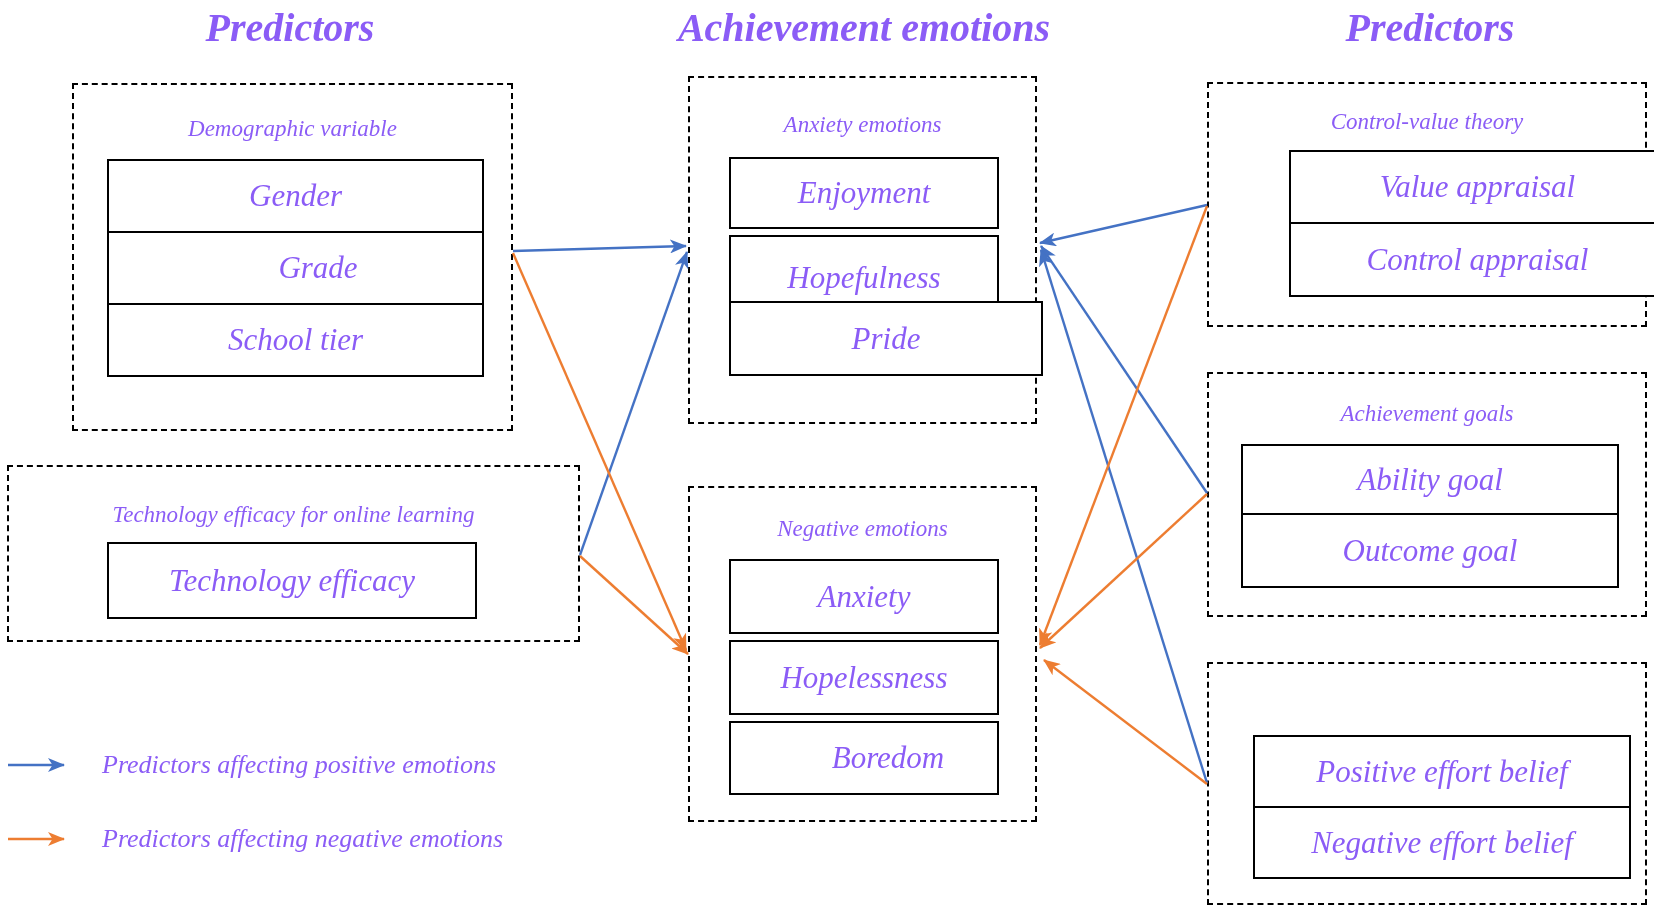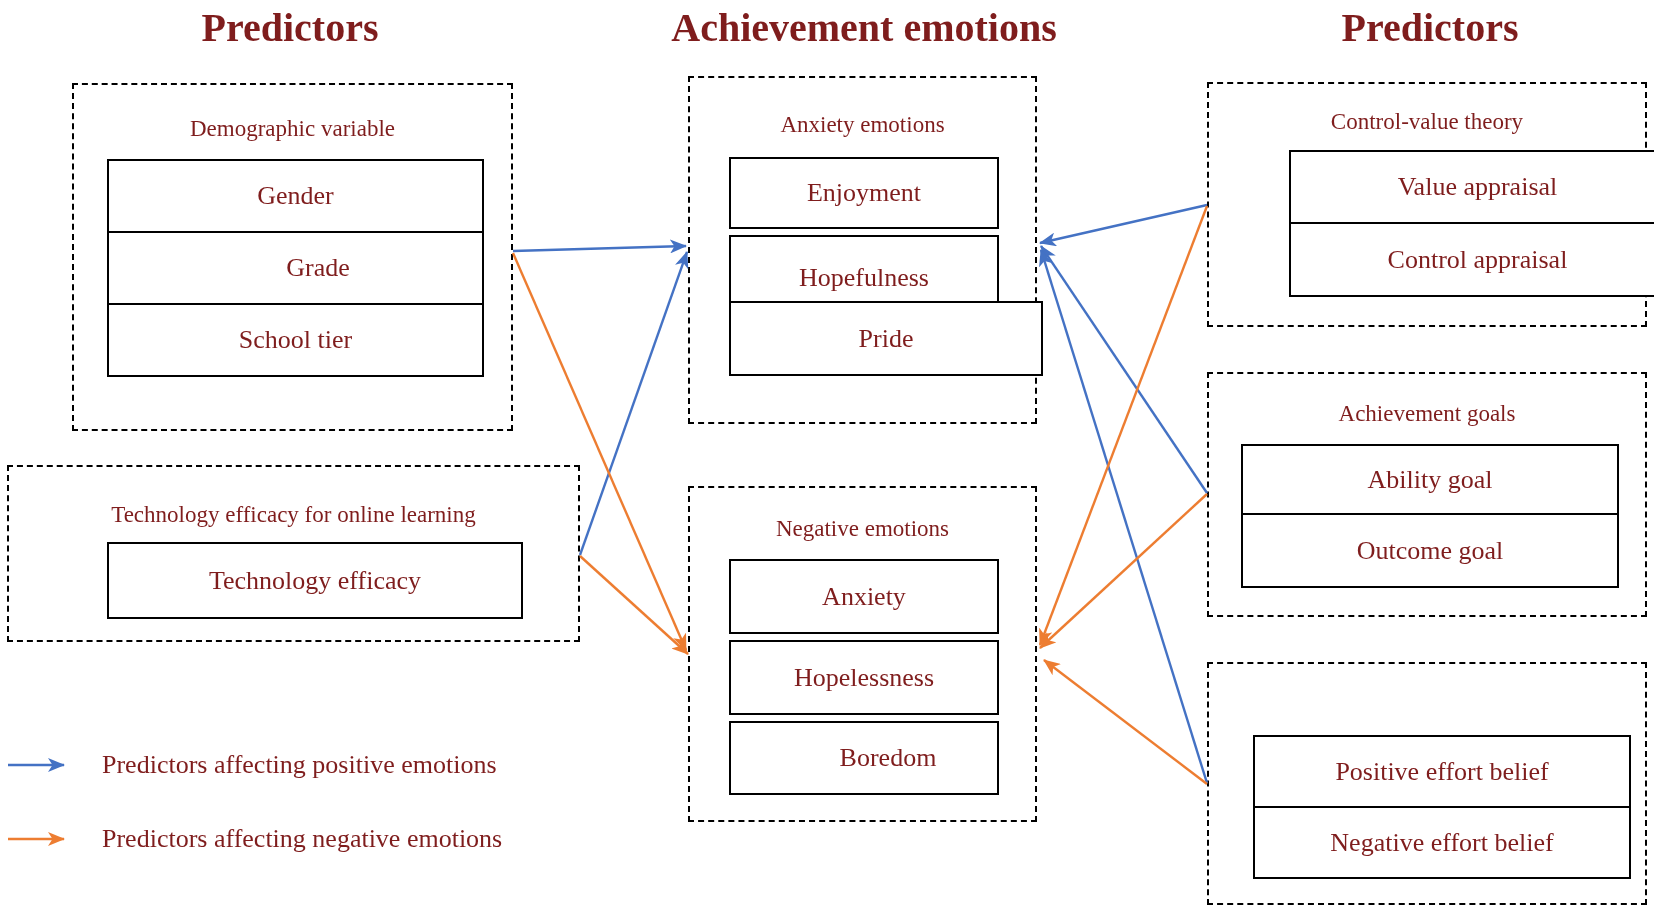--- a/index.html
+++ b/index.html
@@ -1,35 +1,36 @@
 <!DOCTYPE html>
 <html><head>
 <meta charset="utf-8">
 <style>
   html,body{margin:0;padding:0;background:#ffffff;}
   .canvas{
     position:relative;width:1654px;height:915px;background:#ffffff;
-    font-family:"Liberation Serif","DejaVu Serif",serif;color:#7f1d1d;
+    font-family:"Liberation Serif","DejaVu Serif",serif;color:#8b5cf6;
     overflow:hidden;
+    font-style:italic;
   }
   .col-header{
     position:absolute;top:2px;height:52px;line-height:52px;
     font-size:40px;font-weight:bold;text-align:center;white-space:nowrap;
   }
   .group{
     position:absolute;border:2px dashed #000;box-sizing:border-box;background:transparent;
   }
   .group-title{
     position:absolute;left:0;width:100%;text-align:center;
     font-size:23px;line-height:40px;white-space:nowrap;
   }
   .cell{
     position:absolute;border:2px solid #000;box-sizing:border-box;background:#fff;
     display:flex;align-items:center;justify-content:center;
-    font-size:26px;white-space:nowrap;
+    font-size:31px;white-space:nowrap;
   }
   .stack{position:absolute;}
   .stack .cell{position:relative;left:0;top:0;width:100%;}
   .stack .cell + .cell{margin-top:-2px;}
   .arrow-layer{position:absolute;left:0;top:0;width:1654px;height:915px;pointer-events:none;}
   .legend-label{
     position:absolute;font-size:26px;line-height:34px;white-space:nowrap;
   }
 </style>
 </head>
@@ -45,21 +46,21 @@
     <div class="group-title" style="top:24px;">Demographic variable</div>
     <div class="stack" style="left:33px;top:74px;width:377px;">
       <div class="cell" style="height:74px;">Gender</div>
       <div class="cell" style="height:74px;padding-left:45px;">Grade</div>
       <div class="cell" style="height:74px;">School tier</div>
     </div>
   </div>
 
   <div class="group" style="left:7px;top:465px;width:573px;height:177px;">
     <div class="group-title" style="top:28px;">Technology efficacy for online learning</div>
-    <div class="stack" style="left:98px;top:75px;width:416px;">
+    <div class="stack" style="left:98px;top:75px;width:370px;">
       <div class="cell" style="height:77px;">Technology efficacy</div>
     </div>
   </div>
 
   <div class="group" style="left:688px;top:76px;width:349px;height:348px;">
     <div class="group-title" style="top:27px;">Anxiety emotions</div>
     <div class="cell" style="left:39px;top:79px;width:270px;height:72px;">Enjoyment</div>
     <div class="cell" style="left:39px;top:157px;width:270px;height:85px;">Hopefulness</div>
     <div class="cell" style="left:39px;top:223px;width:314px;height:75px;text-align:center;">Pride</div>
   </div>

